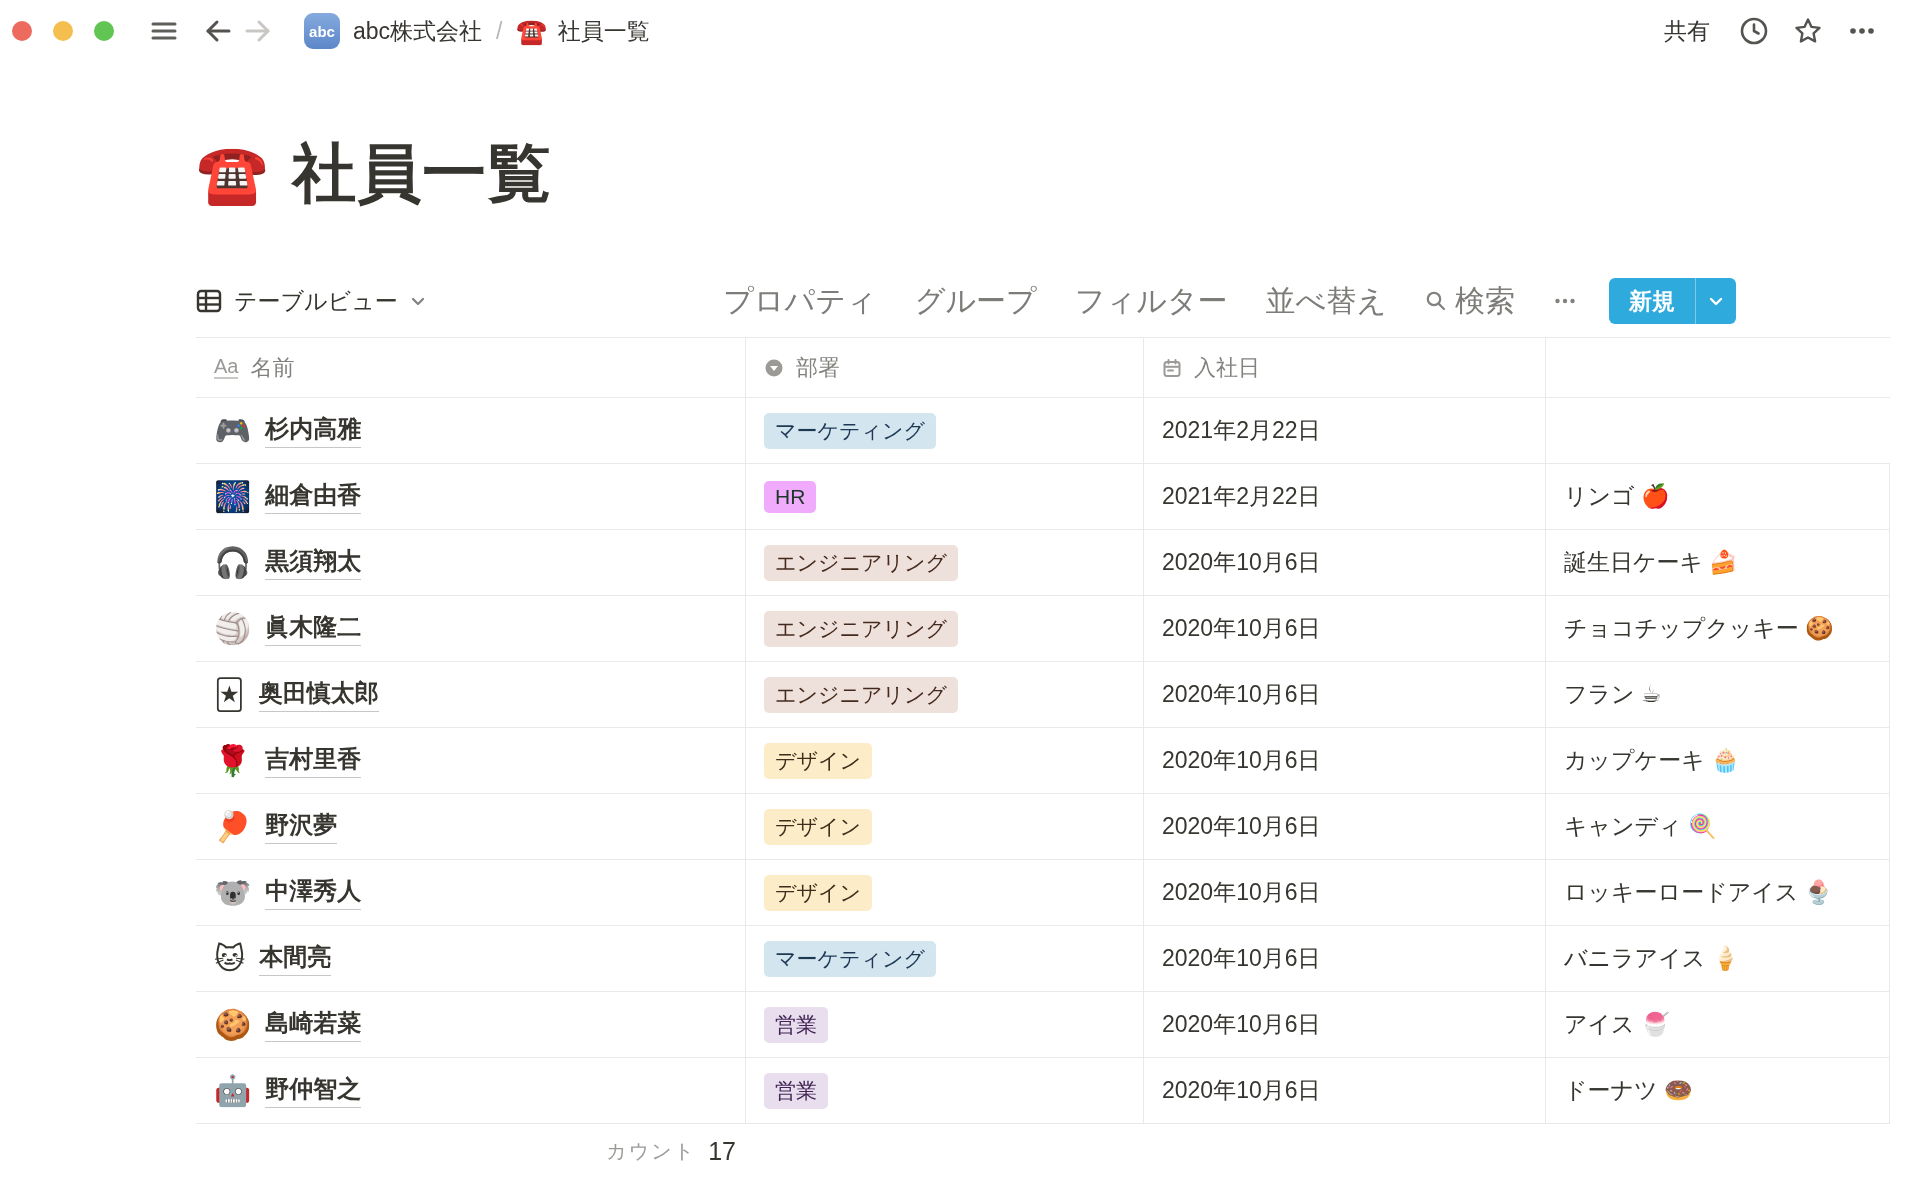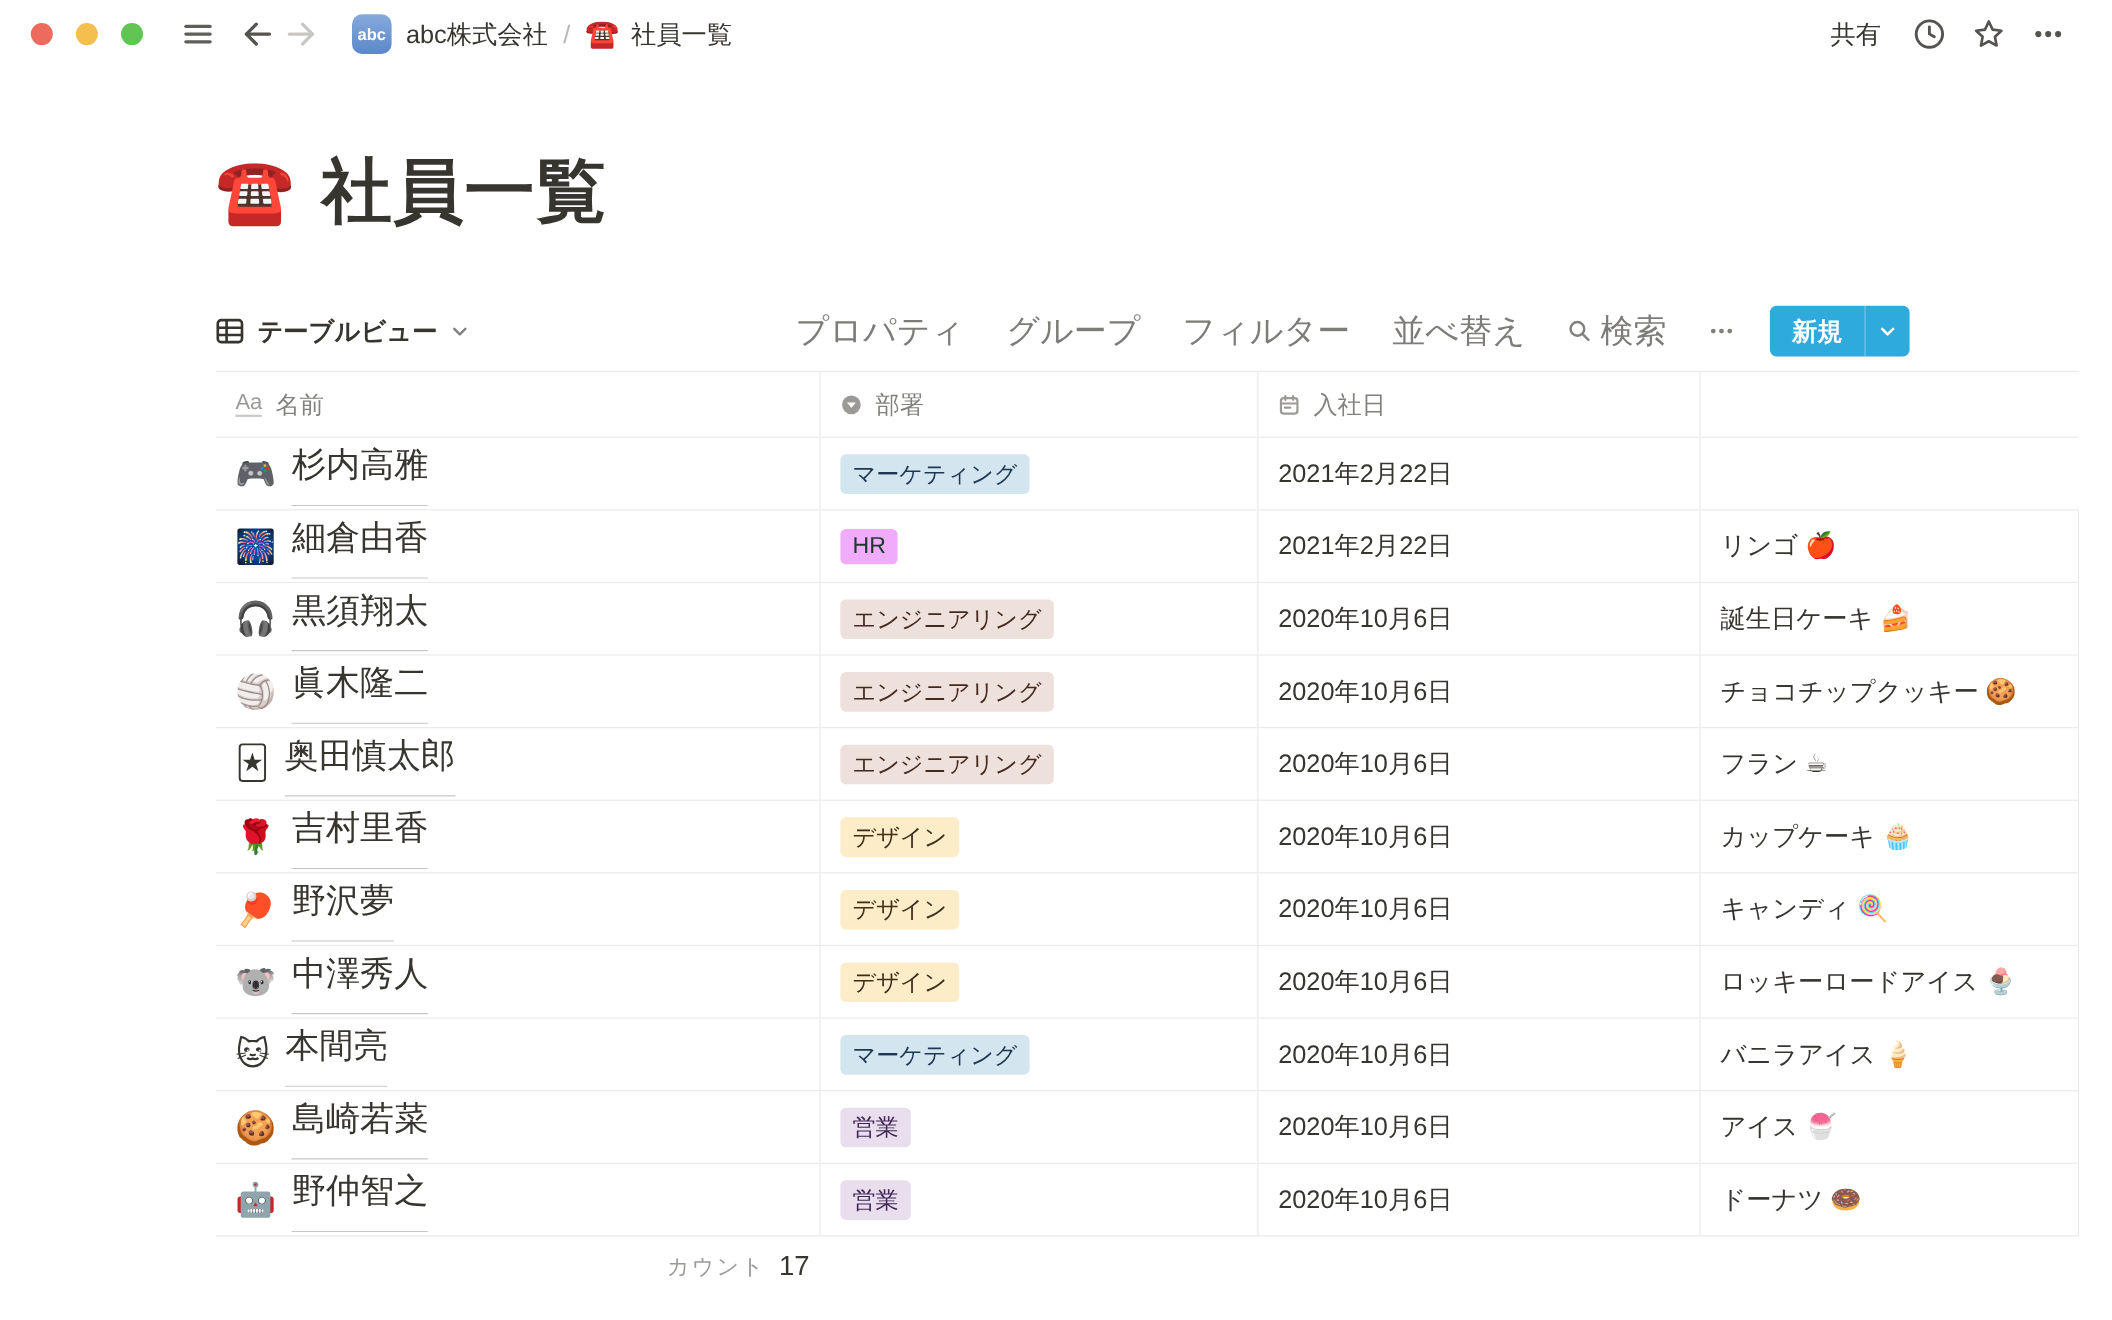--- a/index.html
+++ b/index.html
@@ -1,20 +1,20 @@
 <!DOCTYPE html>
 <html lang="ja"><head>
 <meta charset="utf-8">
 <style>
   * { margin:0; padding:0; box-sizing:border-box; }
   html,body { width:1920px; height:1200px; background:#ffffff; overflow:hidden;
     font-family:"Liberation Sans","DejaVu Sans",sans-serif; color:#37352f; }
 
   
-  .topbar { height:62px; display:flex; align-items:center; padding:0 38px 0 28px; }
+  .topbar { height:62px; display:flex; align-items:center; padding:0 38px 0 12px; }
   .lights { display:flex; align-items:center; gap:21px; margin-right:30px; }
   .light { width:20px; height:20px; border-radius:50%; }
   .light.red    { background:#ed6a5e; }
   .light.yellow { background:#f4bf4f; }
   .light.green  { background:#61c554; }
   .tb-icon { display:flex; align-items:center; justify-content:center;
     width:40px; height:40px; border-radius:6px; cursor:pointer; }
   .crumbs { display:flex; align-items:center; margin-left:26px; font-size:23px; }
   .ws-icon { width:36px; height:36px; border-radius:9px;
     background:linear-gradient(#85aadd,#5c87c9); color:#fff; font-weight:bold;
@@ -27,21 +27,21 @@
 
   
   .content { padding:0 30px 0 196px; }
   .page-title { display:flex; align-items:center; margin-top:68px; }
   .page-title .emoji { font-size:58px; margin-right:24px; }
   .page-title h1 { font-size:64px; font-weight:bold; letter-spacing:1px; }
 
   
   .viewbar { display:flex; align-items:center; margin-top:58px; height:52px; width:1694px; }
   .view-tab { display:flex; align-items:center; gap:12px; cursor:pointer; }
-  .view-tab .label { font-size:23px; font-weight:700; }
+  .view-tab .label { font-size:23px; font-weight:400; }
   .vb-right { margin-left:auto; display:flex; align-items:center; gap:14px; padding-right:154px; }
   .vb-item { color:#7d7c78; font-size:30px; padding:6px 12px; border-radius:6px; cursor:pointer;
     display:flex; align-items:center; gap:8px; white-space:nowrap; }
   .new-btn { display:flex; align-items:stretch; background:#2eaadc; border-radius:6px;
     overflow:hidden; cursor:pointer; margin-left:6px; height:46px; }
   .new-btn .main { color:#fff; font-size:23px; font-weight:bold; display:flex;
     align-items:center; padding:0 20px; }
   .new-btn .drop { display:flex; align-items:center; padding:0 11px;
     border-left:1px solid rgba(255,255,255,.38); }
 
@@ -52,21 +52,21 @@
   .cell:first-child { border-left:none; }
   .c-name  { width:550px; }
   .c-dept  { width:398px; }
   .c-date  { width:402px; }
   .c-sweet { width:344px; }
   .thead { height:60px; }
   .thead .cell { color:#82817d; font-size:22px; gap:12px; cursor:pointer; }
   .aa-glyph { font-size:20px; color:#9b9a97; border-bottom:2px solid #c9c8c5; line-height:1.05; }
   .trow { height:66px; }
   .row-emoji { font-size:30px; margin-right:14px; }
-  .name-link { font-size:31px; font-weight:400; padding-bottom:15px; cursor:pointer;
+  .name-link { font-size:24px; font-weight:700; padding-bottom:2px; cursor:pointer;
     border-bottom:1.5px solid rgba(55,53,47,.28); }
   .tag { font-size:21px; padding:4px 11px; border-radius:5px; white-space:nowrap; cursor:pointer; }
   .tag-blue   { background:#d3e5ef; color:#1d3853; }
   .tag-green  { background:#f0abfc; color:#1c3829; }
   .tag-brown  { background:#eee0da; color:#442a1e; }
   .tag-yellow { background:#fdecc8; color:#402c1b; }
   .tag-purple { background:#e8deee; color:#412454; }
   .date-text, .sweet-text { font-size:23px; }
 
   

